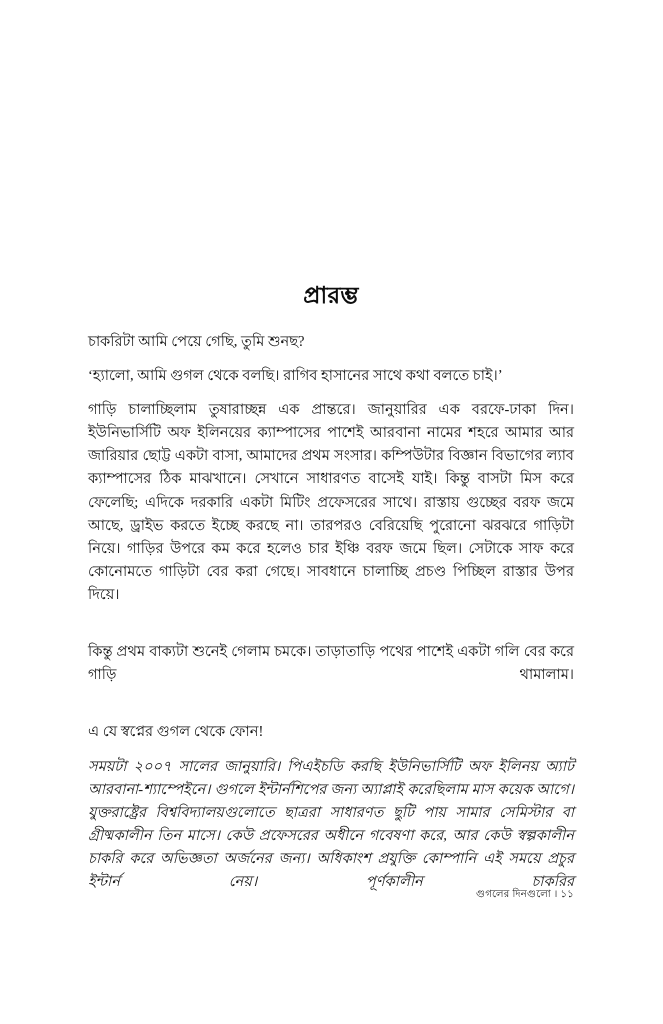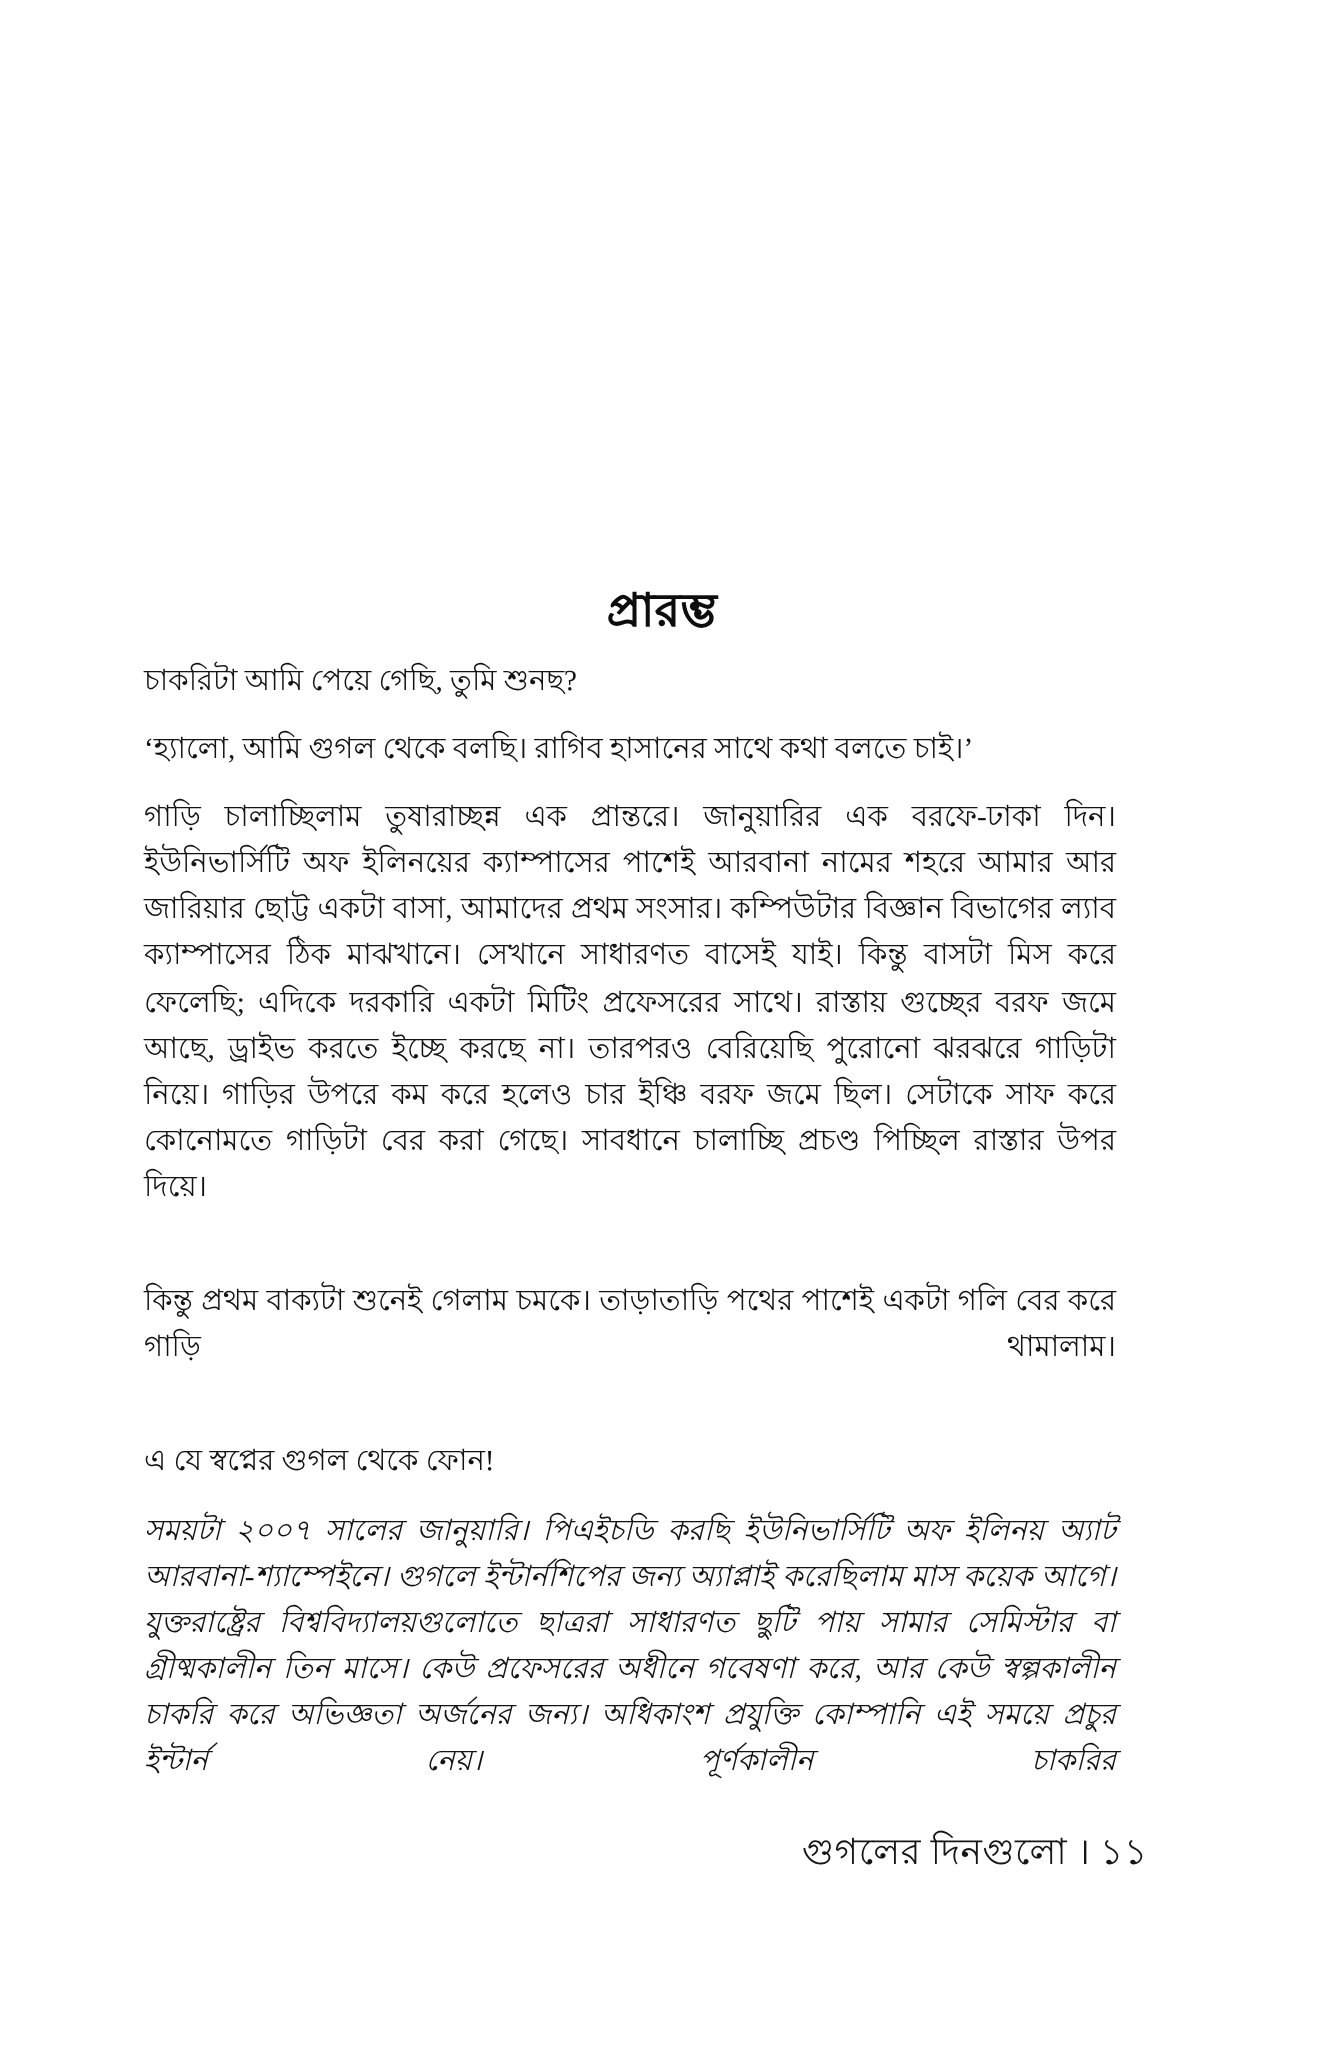--- a/index.html
+++ b/index.html
@@ -32,26 +32,26 @@
     top: 276px;
   }
 
   .chapter-title {
     text-align: center;
     font-size: 23px;
     font-weight: 700;
     line-height: 1.25;
     letter-spacing: 0.2px;
     color: #0d0d0d;
-    margin: 16px 0 28px 0;
+    margin: 6px 0 28px 0;
   }
 
   .body-text {
     position: absolute;
-    left: 72px;
+    left: 88px;
     width: 486px;
     top: 330px;
     font-size: 14.6px;
     line-height: 23.1px;
     text-align: justify;
     text-justify: inter-word;
     color: #121212;
   }
 
   .para {
@@ -67,23 +67,23 @@
     content: "";
     display: inline-block;
     width: 100%;
   }
   .para.nofill::after { content: none; }
 
   .footer {
     position: absolute;
     left: 88px;
     width: 486px;
-    top: 916px;
+    top: 884px;
     text-align: right;
-    font-size: 18px;
+    font-size: 10px;
     line-height: 20px;
     color: #151515;
     letter-spacing: 0.3px;
   }
 </style>
 </head>
 <body>
 
 <div class="page">
 

